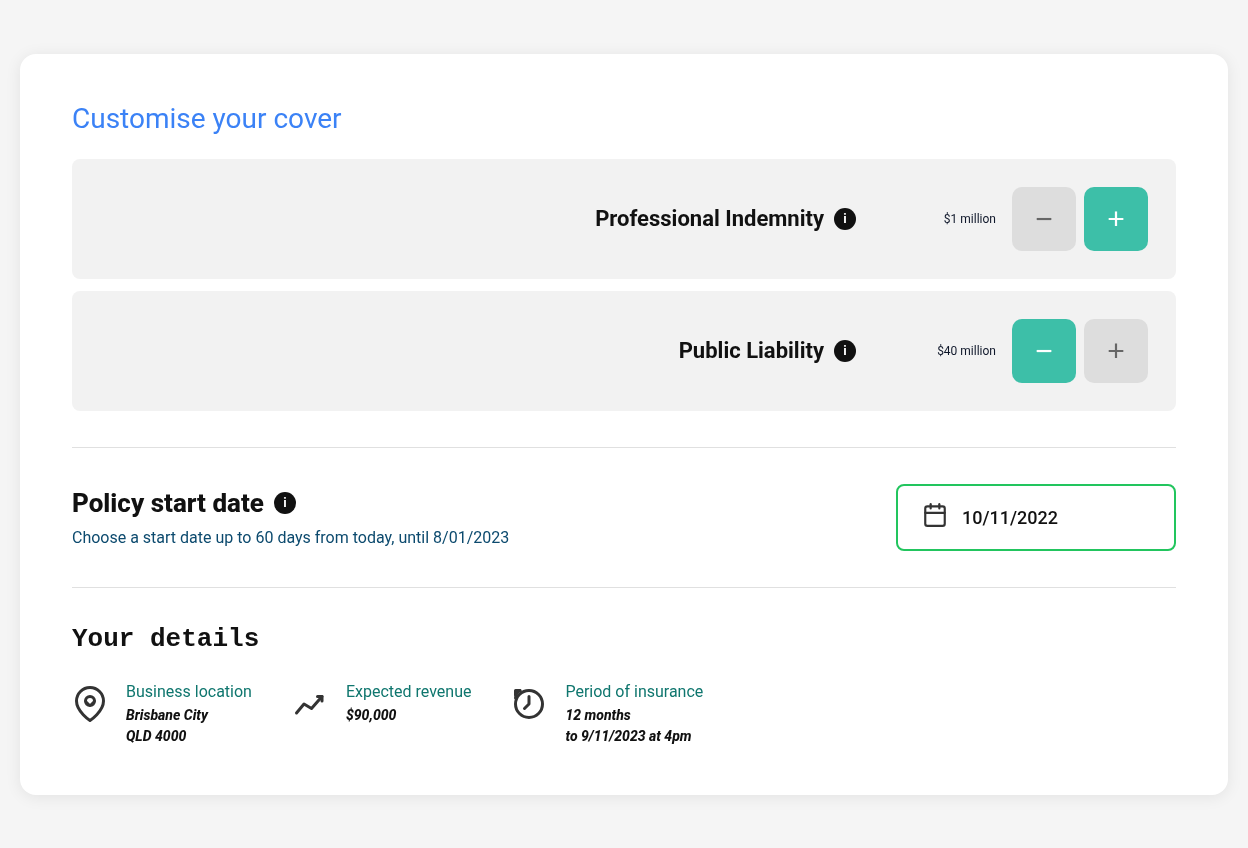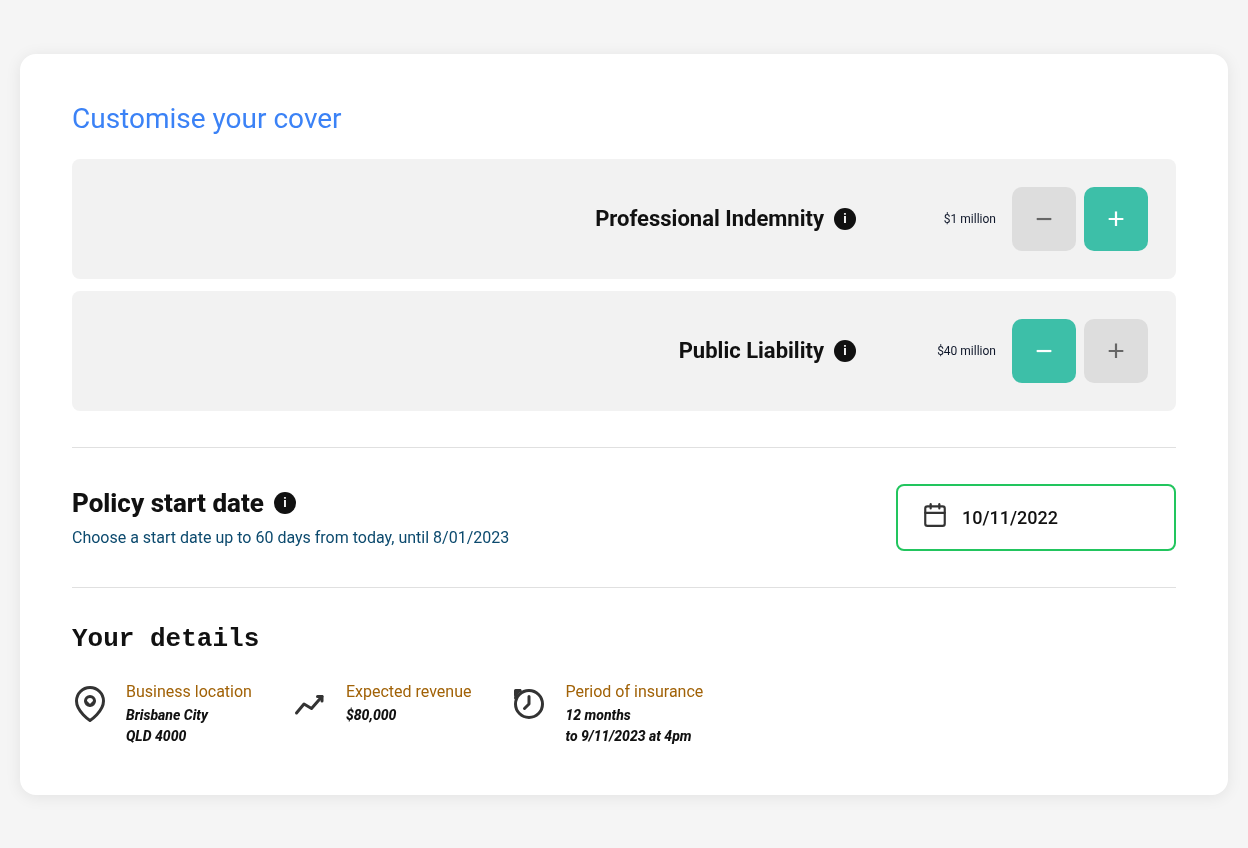--- a/index.html
+++ b/index.html
@@ -192,21 +192,21 @@
       margin-top: 4px;
     }
 
     .detail-text {
       display: flex;
       flex-direction: column;
     }
 
     .detail-label {
       font-size: 16px;
-      color: #a16207;
+      color: #0f766e;
       margin-bottom: 4px;
     }
 
     .detail-value {
       font-size: 14px;
       font-weight: 800;
       color: #111111;
       line-height: 1.5;
       font-style: italic;
     }
@@ -296,21 +296,21 @@
 
       <div class="detail-item">
         <span class="detail-icon">
           <svg width="36" height="36" viewBox="0 0 24 24" fill="none" stroke="#333" stroke-width="2" stroke-linecap="round" stroke-linejoin="round">
             <polyline points="3,18 8,12 13,15 20,7"></polyline>
             <polyline points="17,7 20,7 20,10"></polyline>
           </svg>
         </span>
         <div class="detail-text">
           <span class="detail-label">Expected revenue</span>
-          <span class="detail-value">$80,000</span>
+          <span class="detail-value">$90,000</span>
         </div>
       </div>
 
       <div class="detail-item">
         <span class="detail-icon">
           <svg width="36" height="36" viewBox="0 0 24 24" fill="none" stroke="#333" stroke-width="2" stroke-linecap="round" stroke-linejoin="round">
             <circle cx="12" cy="12" r="9"></circle>
             <polyline points="12,7 12,12 9,15"></polyline>
             <path d="M3.5 10 A9 9 0 0 0 3 12" stroke-width="0"></path>
             <path d="M6,3 Q3,5 3,8" fill="none" stroke="#333" stroke-width="2"></path>

